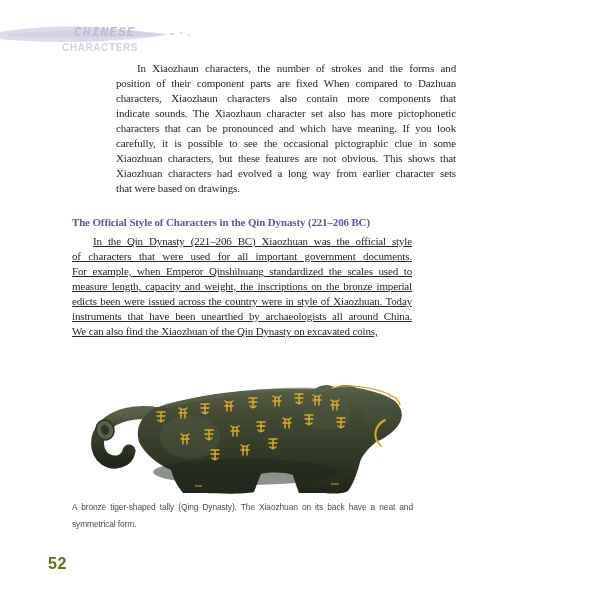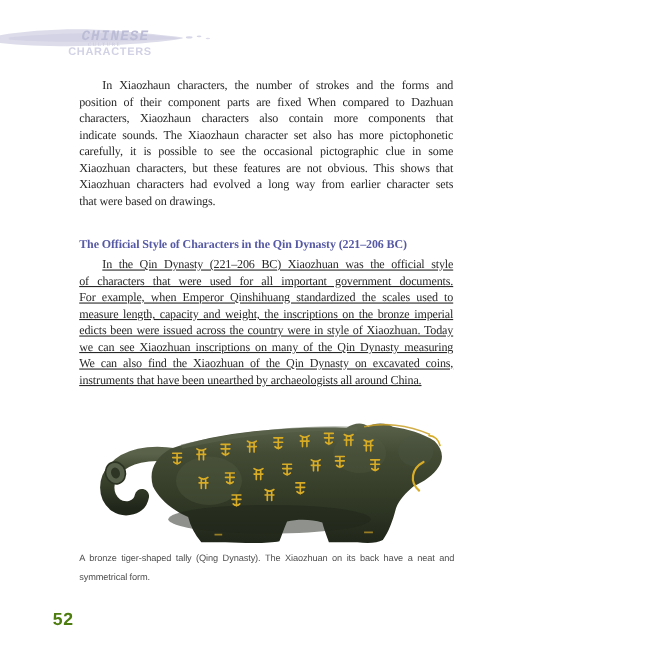--- a/index.html
+++ b/index.html
@@ -12,21 +12,21 @@
   .brand-sub{position:absolute;left:80px;top:38px;font-family:"Liberation Serif",serif;
       font-size:4.5px;letter-spacing:1.4px;color:#c7c7dc;}
   .brand-block{position:absolute;left:62px;top:42px;font-family:"Liberation Sans",sans-serif;
       font-weight:bold;font-size:10px;letter-spacing:0.6px;color:#d2d2e5;}
   
   .para{position:absolute;left:72px;width:340px;font-size:11px;line-height:15px;
       color:#282828;letter-spacing:-0.15px;}
   .para .tline{text-align:justify;text-align-last:justify;}
   .para .tline:last-child{text-align-last:left;}
   .para .tline:first-child{text-indent:21px;}
-  #para1{top:71px;}
+  #para1{top:61px;margin-left:44px;}
   #para2{top:234px;text-decoration:underline;}
   .section-heading{position:absolute;left:72px;top:215px;width:360px;margin:0;
       font-size:10.9px;font-weight:bold;color:#5659a4;letter-spacing:-0.1px;line-height:15px;}
   
   .figure{position:absolute;left:85px;top:382px;width:320px;height:114px;}
   .caption{position:absolute;left:72px;top:499px;width:341px;
       font-family:"Liberation Sans",sans-serif;font-size:8.4px;line-height:17px;
       color:#4d4d4d;letter-spacing:-0.1px;}
   .caption .tline{text-align:justify;text-align-last:justify;}
   .caption .tline:last-child{text-align-last:left;}
@@ -48,37 +48,37 @@
   </svg>
   <div class="brand-script">CHINESE</div>
   <div class="brand-sub">CULTURE</div>
   <div class="brand-block">CHARACTERS</div>
 
   <div class="para" id="para1">
       <div class="tline">In Xiaozhaun characters, the number of strokes and the forms and</div>
       <div class="tline">position of their component parts are fixed When compared to Dazhuan</div>
       <div class="tline">characters, Xiaozhaun characters also contain more components that</div>
       <div class="tline">indicate sounds. The Xiaozhaun character set also has more pictophonetic</div>
+      <div class="tline">characters that can be pronounced and which have meaning. If you look</div>
       <div class="tline">carefully, it is possible to see the occasional pictographic clue in some</div>
       <div class="tline">Xiaozhuan characters, but these features are not obvious. This shows that</div>
       <div class="tline">Xiaozhuan characters had evolved a long way from earlier character sets</div>
       <div class="tline">that were based on drawings.</div>
     </div>
 
   <h2 class="section-heading">The Official Style of Characters in the Qin Dynasty (221–206 BC)</h2>
 
   <div class="para" id="para2">
       <div class="tline">In the Qin Dynasty (221–206 BC) Xiaozhuan was the official style</div>
       <div class="tline">of characters that were used for all important government documents.</div>
       <div class="tline">For example, when Emperor Qinshihuang standardized the scales used to</div>
       <div class="tline">measure length, capacity and weight, the inscriptions on the bronze imperial</div>
       <div class="tline">edicts been were issued across the country were in style of Xiaozhuan. Today</div>
-      <div class="tline">we can see Xiaozhuan inscriptions on many of the Qin Dynasty measuring</div>
+      <div class="tline">instruments that have been unearthed by archaeologists all around China.</div>
       <div class="tline">We can also find the Xiaozhuan of the Qin Dynasty on excavated coins,</div>
-      <div class="tline">instruments that have been unearthed by archaeologists all around China.</div>
     </div>
 
   <svg class="figure" viewBox="0 0 320 114" width="320" height="114">
     <defs>
       <linearGradient id="bz" x1="0" y1="0" x2="0" y2="1">
         <stop offset="0" stop-color="#5a624a"></stop>
         <stop offset="0.25" stop-color="#434b35"></stop>
         <stop offset="0.6" stop-color="#343c28"></stop>
         <stop offset="1" stop-color="#20261a"></stop>
       </linearGradient>

